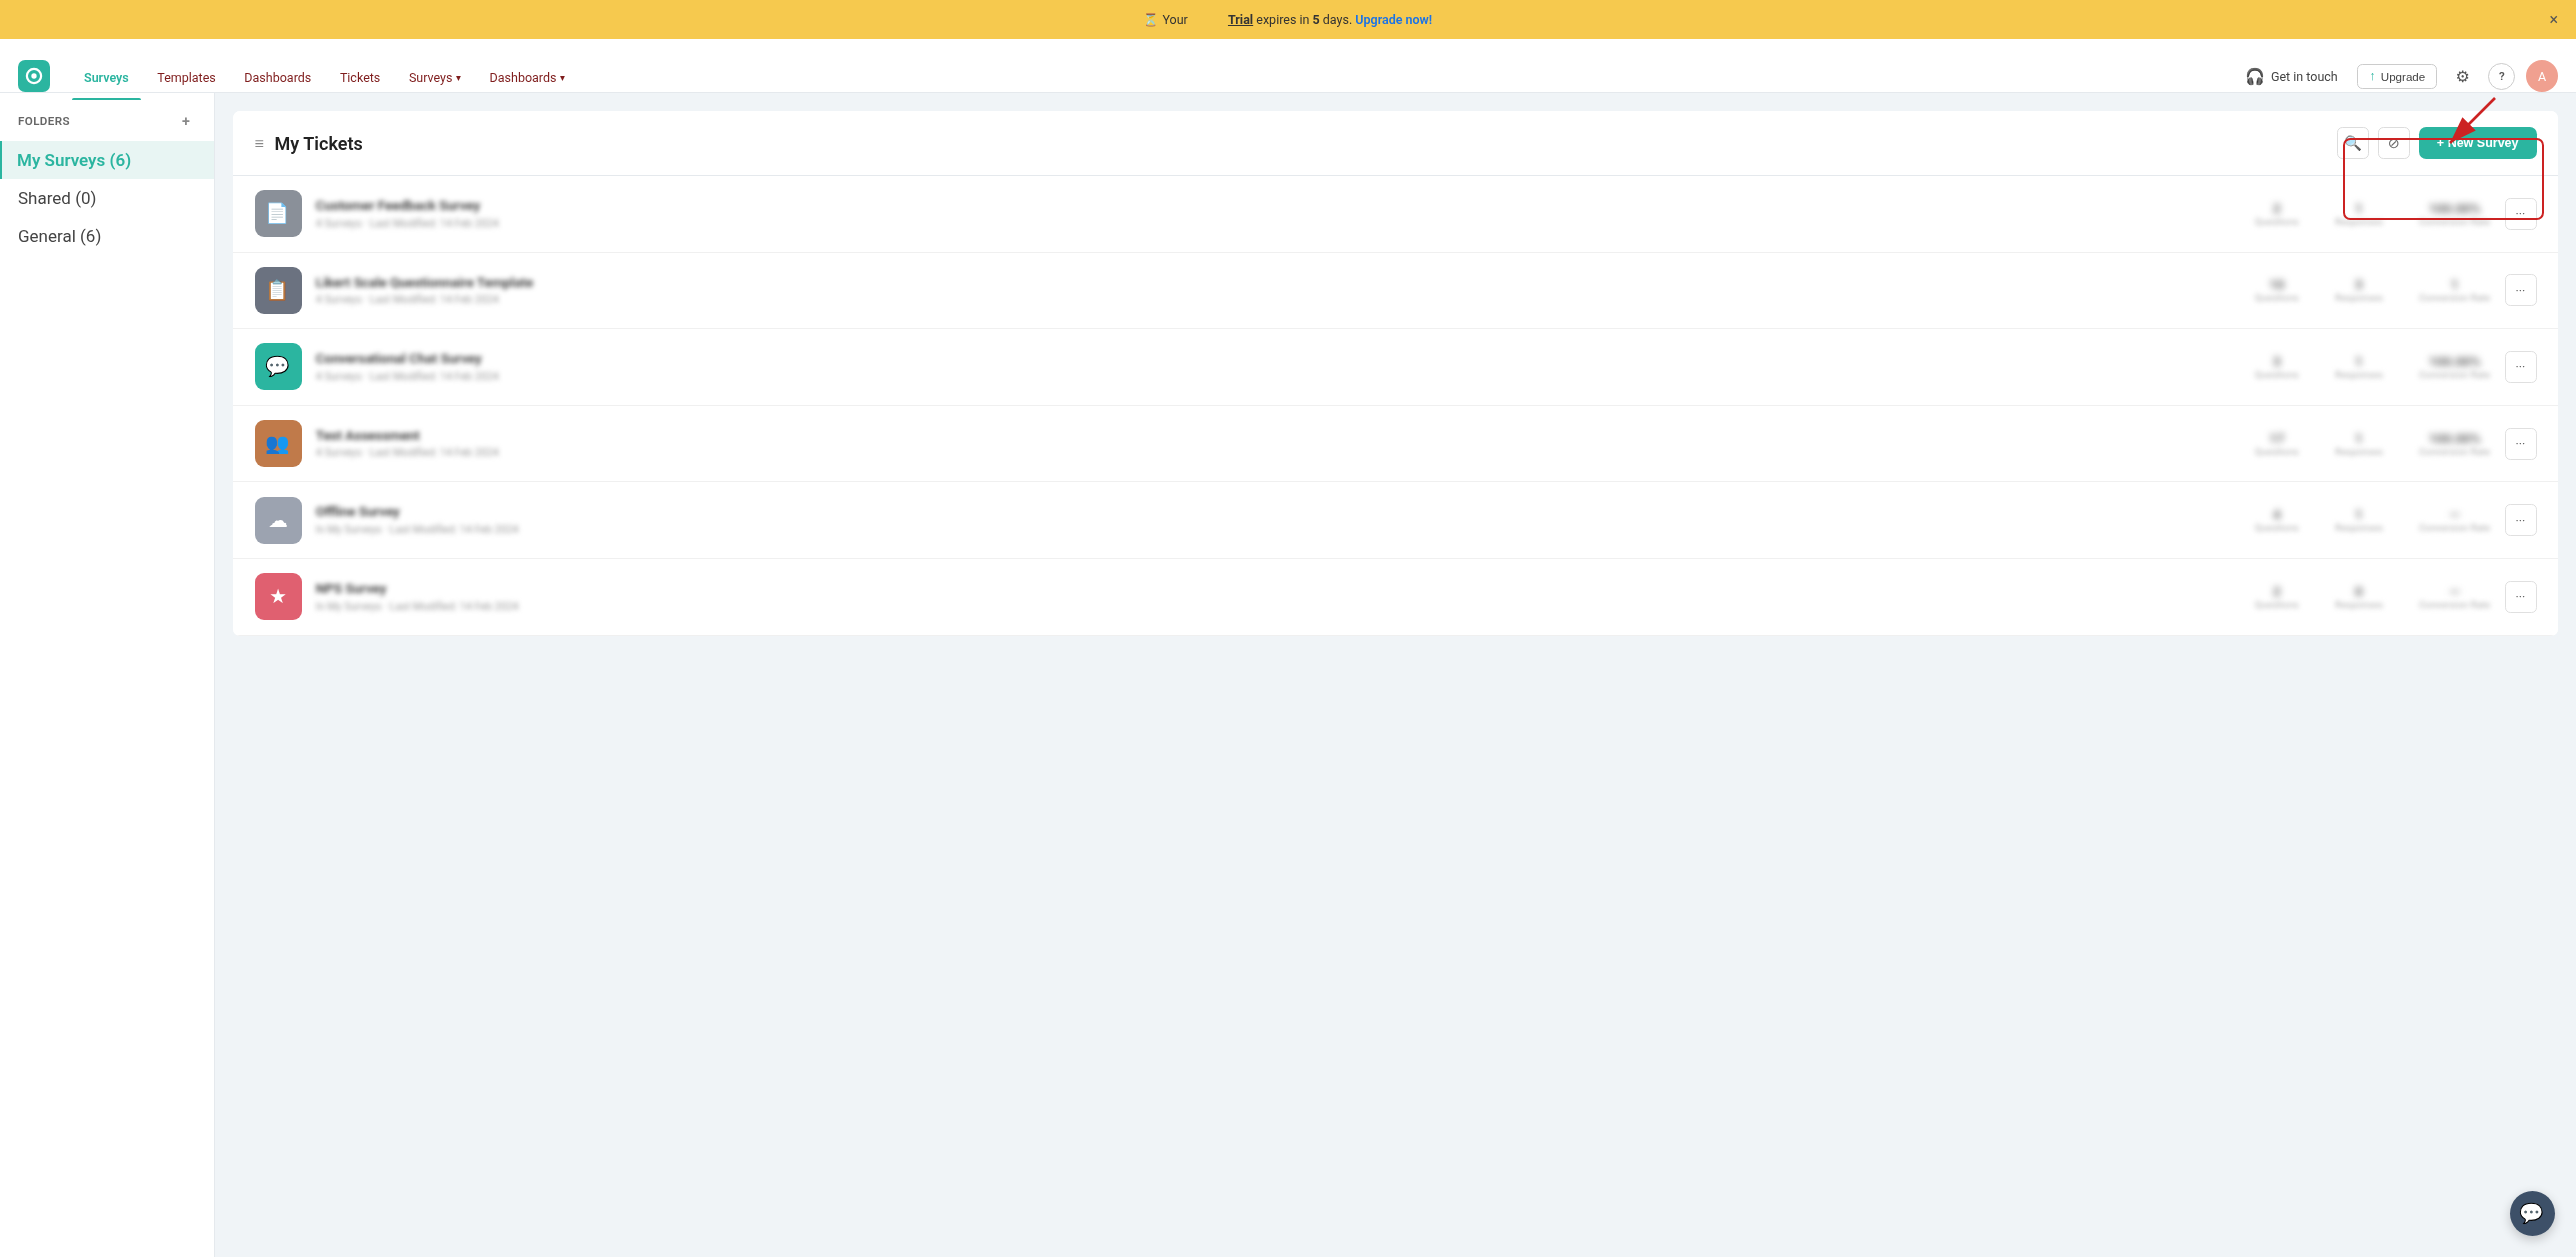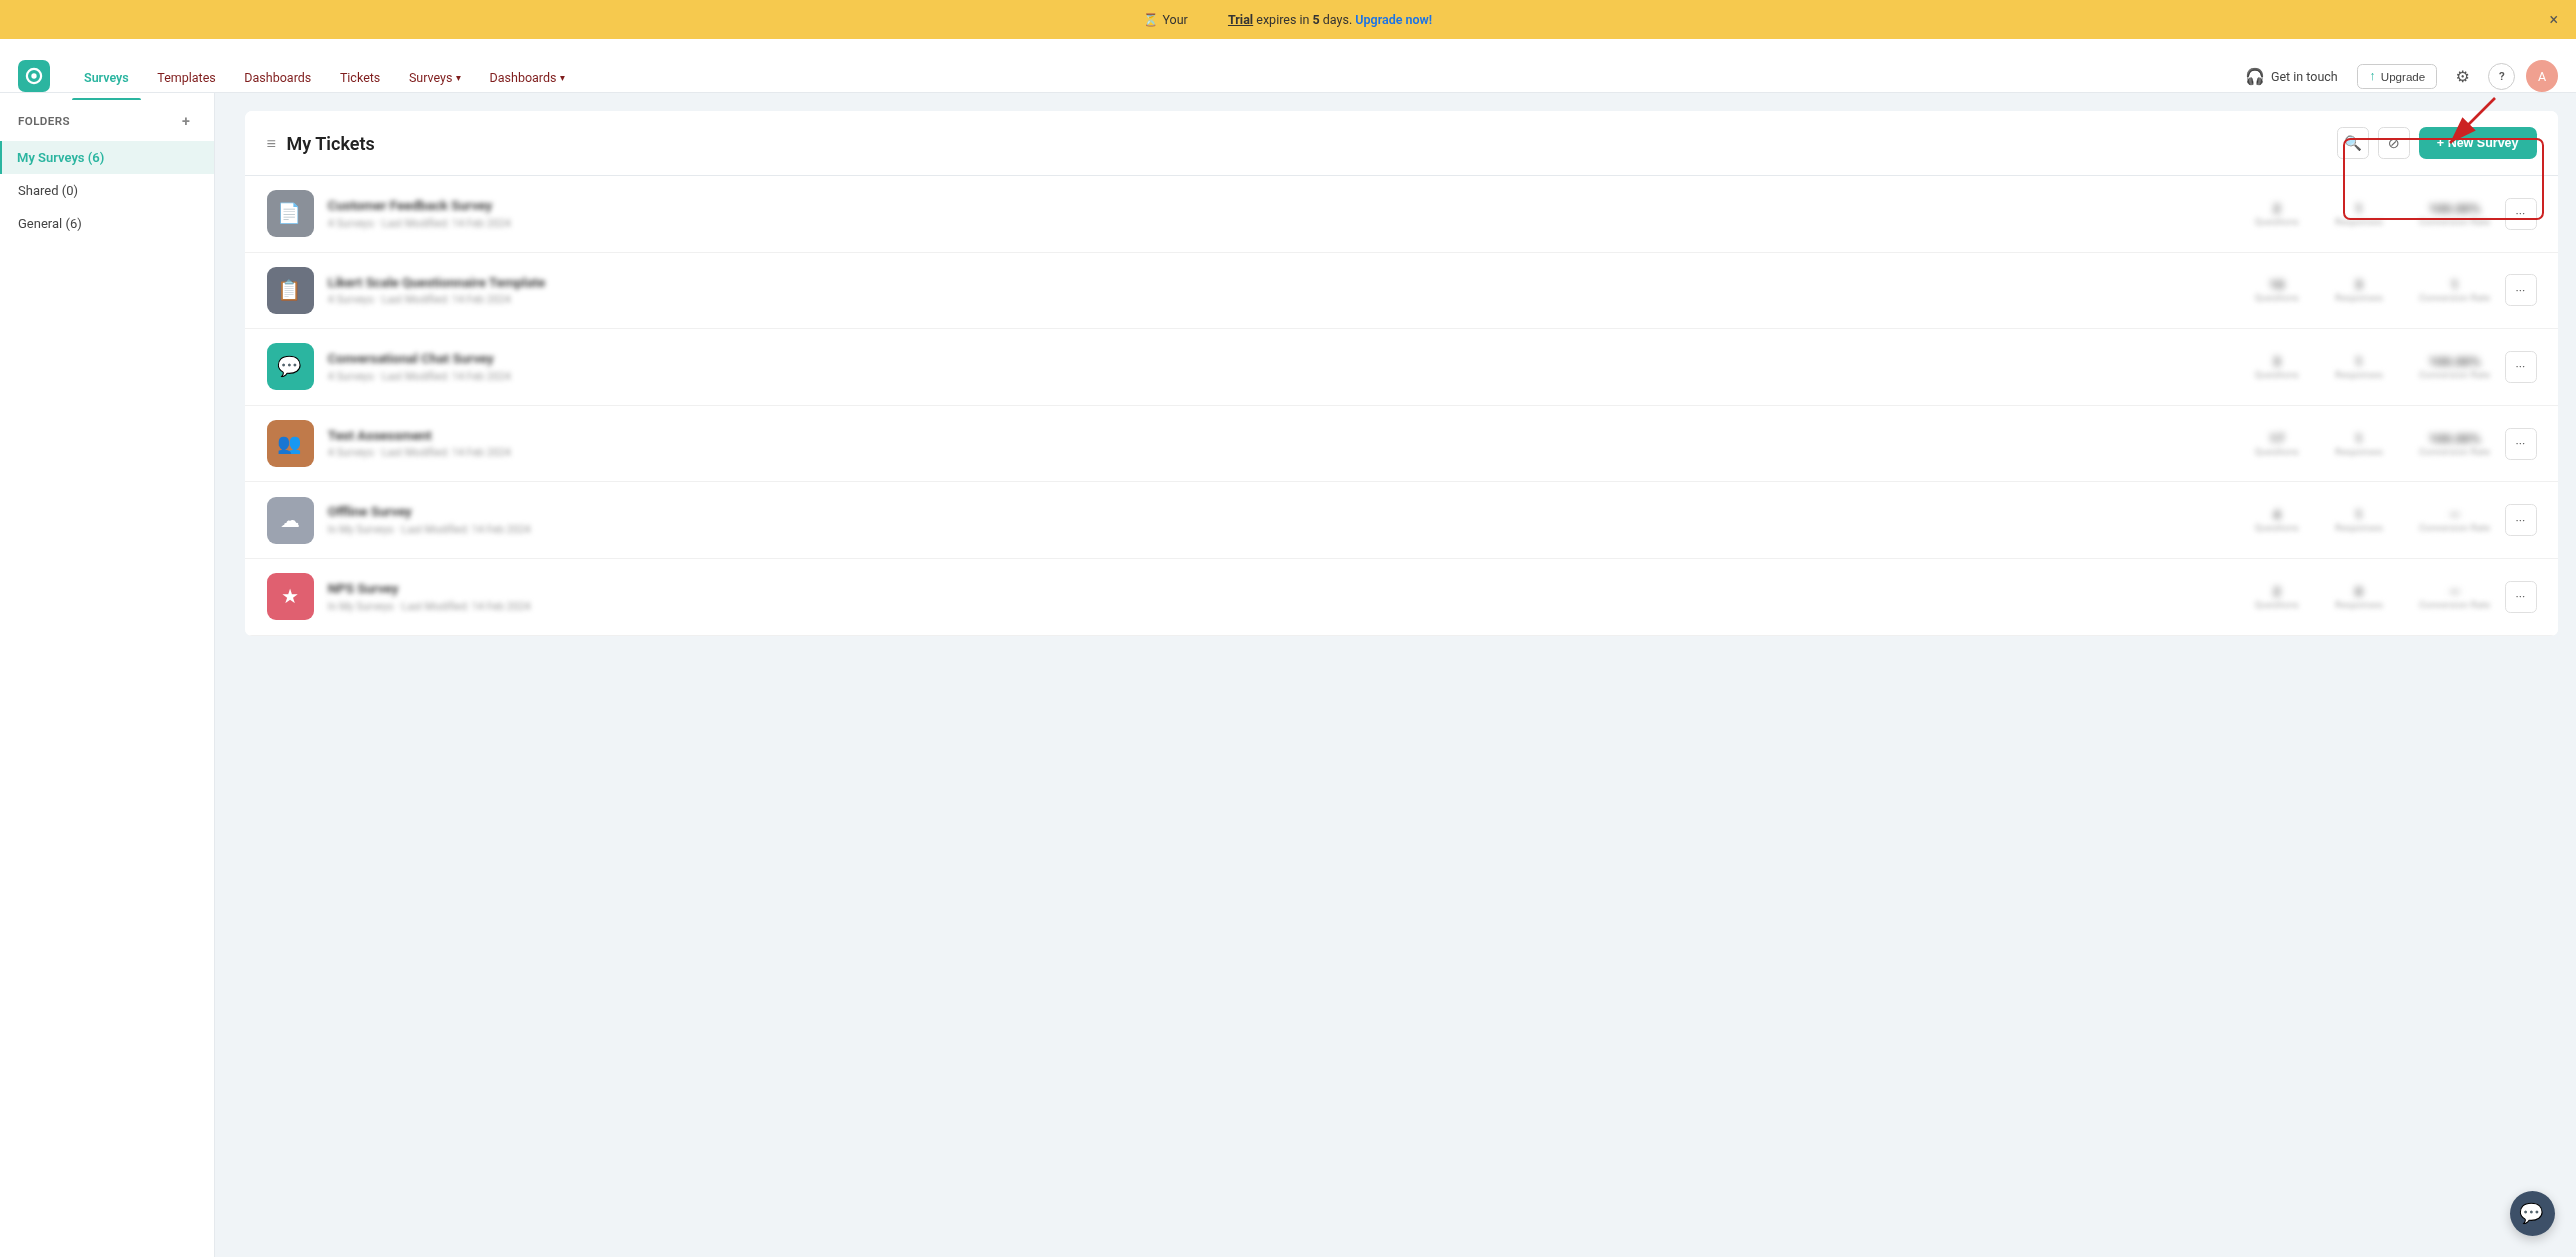--- a/index.html
+++ b/index.html
@@ -121,21 +121,20 @@
       justify-content: center;
       color: #fff;
       font-size: 12.5px;
       cursor: pointer;
     }
 
     
     .main-layout {
       display: flex;
       height: calc(100vh - 93px);
-      gap: 12px;
     }
 
     
     .sidebar {
       width: 215px;
       background: #fff;
       border-right: 0.9px solid #e5e9ed;
       padding: 18px 0;
       flex-shrink: 0;
     }
@@ -156,21 +155,21 @@
       border-radius: 3.6px;
       display: flex;
       align-items: center;
       justify-content: center;
       cursor: pointer;
       color: #888;
       font-size: 14.3px;
     }
     .sidebar-item {
       padding: 9px 18px;
-      font-size: 13px;
+      font-size: 17px;
       color: #444;
       cursor: pointer;
       border-radius: 0;
     }
     .sidebar-item.active {
       background: #e8f5f3;
       color: #2bb5a0;
       font-weight: 600;
       border-left: 2.7px solid #2bb5a0;
       padding-left: 15px;

